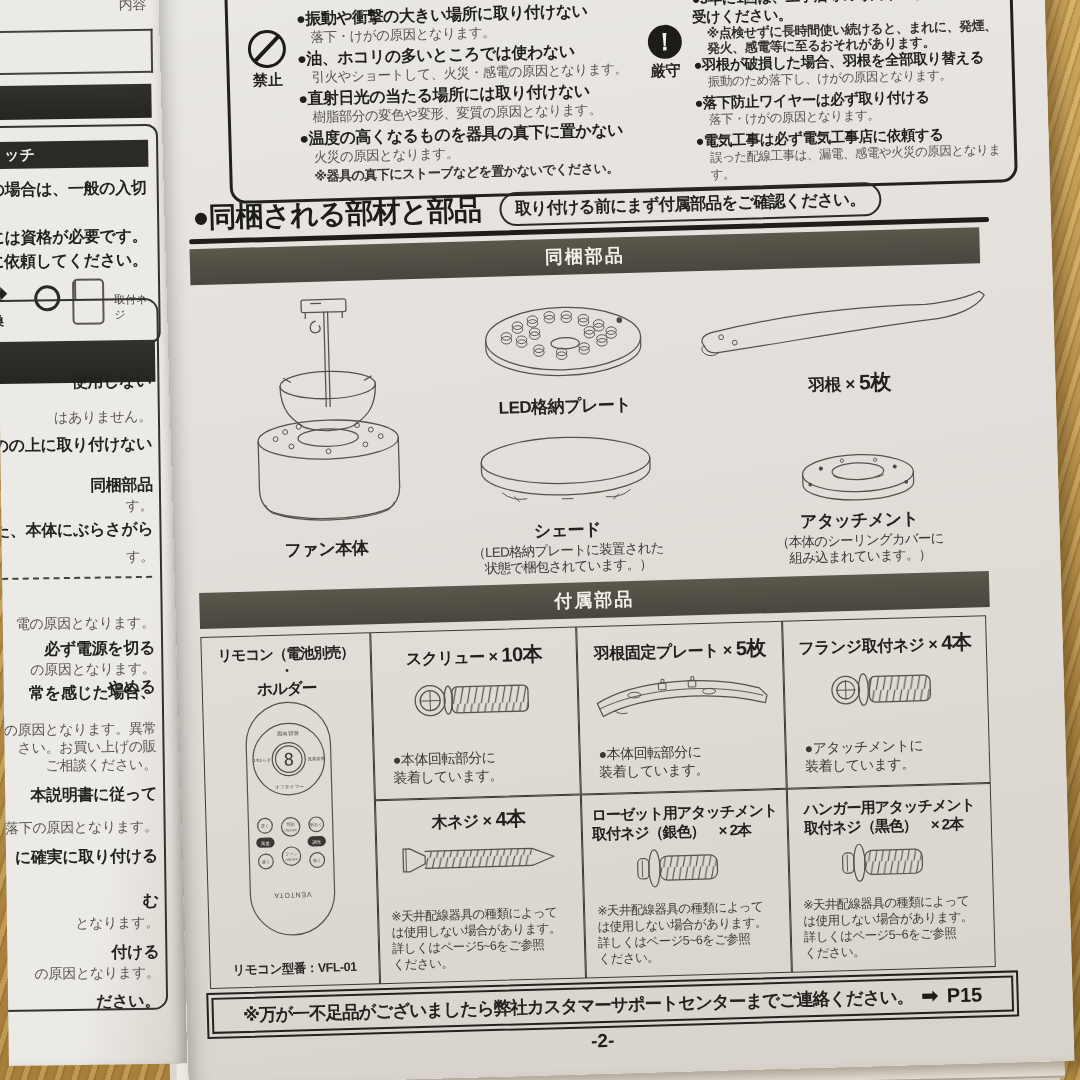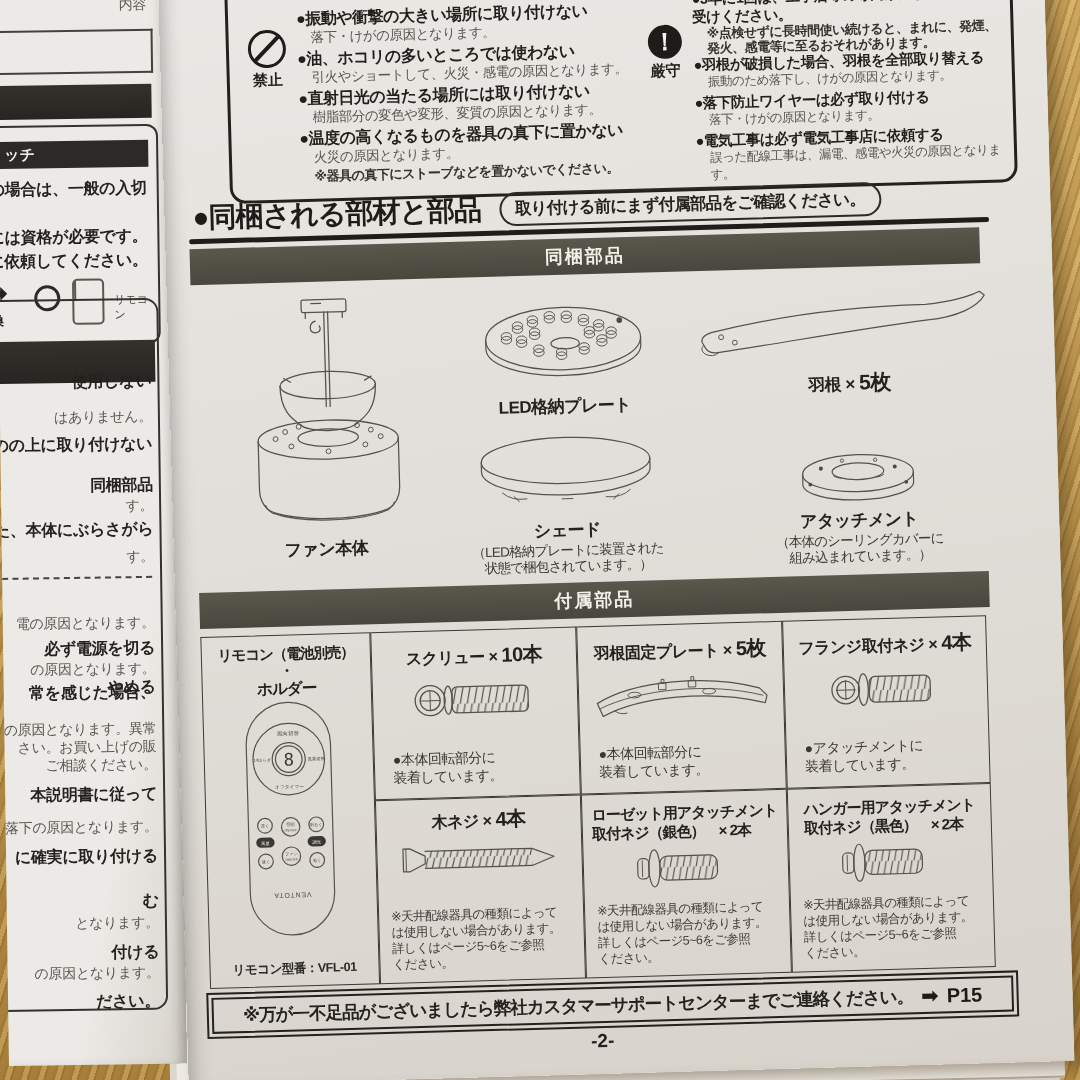--- a/index.html
+++ b/index.html
@@ -113,21 +113,21 @@
   <div class="lp-roundbox">
     <div class="lp-boxheader">ッチ</div>
     <div class="lp-boxline" style="top:52px;">ッチの場合は、一般の入切</div>
     <div class="lp-boxline" style="top:100px;">には資格が必要です。</div>
     <div class="lp-boxline" style="top:124px;">に依頼してください。</div>
     <div style="position:absolute;top:150px;left:0;right:0;height:60px;">
       <span style="position:absolute;left:10px;top:0;font-size:26px;font-weight:bold;color:#23221e;">➡</span>
       <span style="position:absolute;left:14px;top:34px;font-size:13.5px;font-weight:bold;color:#23221e;">換</span>
       <span class="g-circle"></span>
       <span class="g-switch"><span class="inner"></span></span>
-      <span style="position:absolute;left:138px;top:16px;font-size:11px;color:#44423d;">リモコン</span>
+      <span style="position:absolute;left:138px;top:16px;font-size:11px;color:#44423d;">取付ネジ</span>
     </div>
   </div>
 
   <div class="lp-bar" style="top:348px;height:42px;"></div>
   <div class="lp-safetybox"></div>
   <div class="lp-dash"></div>
 
   <div class="lp-line lb" style="top:379px;">使用しない</div>
   <div class="lp-line ln2" style="top:416px;">はありません。</div>
   <div class="lp-line lb" style="top:442px;">ものの上に取り付けない</div>

